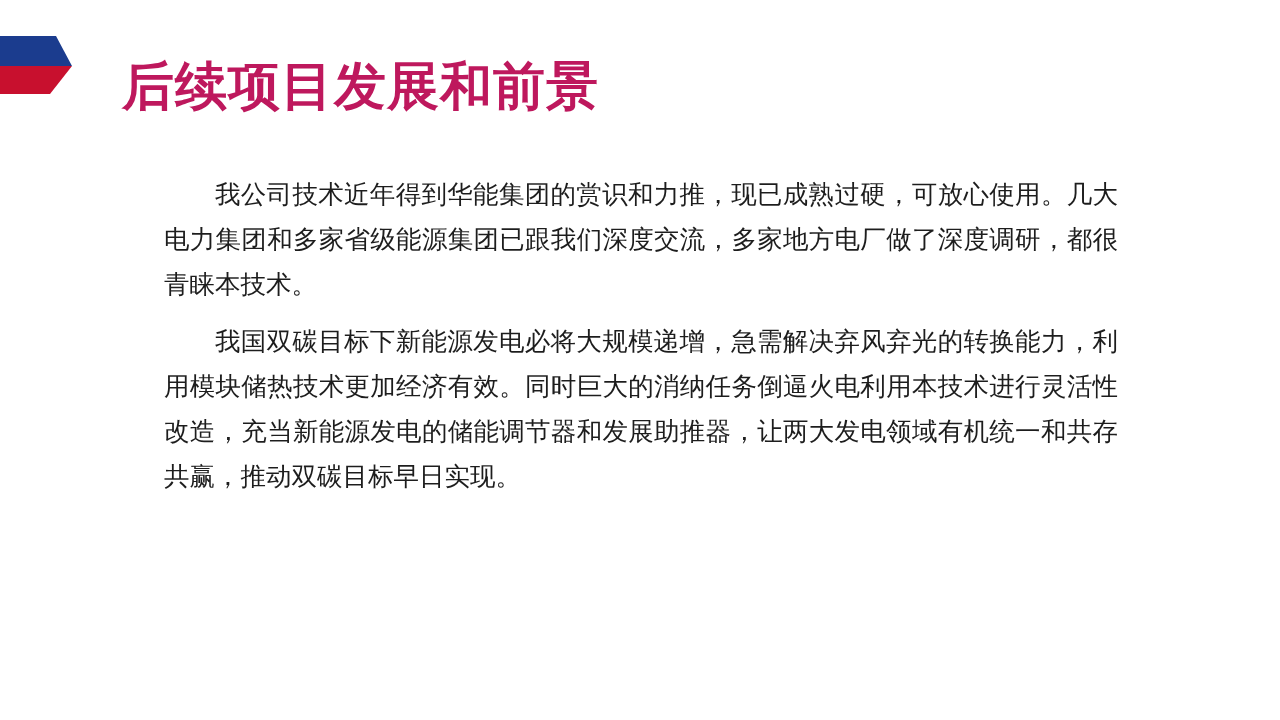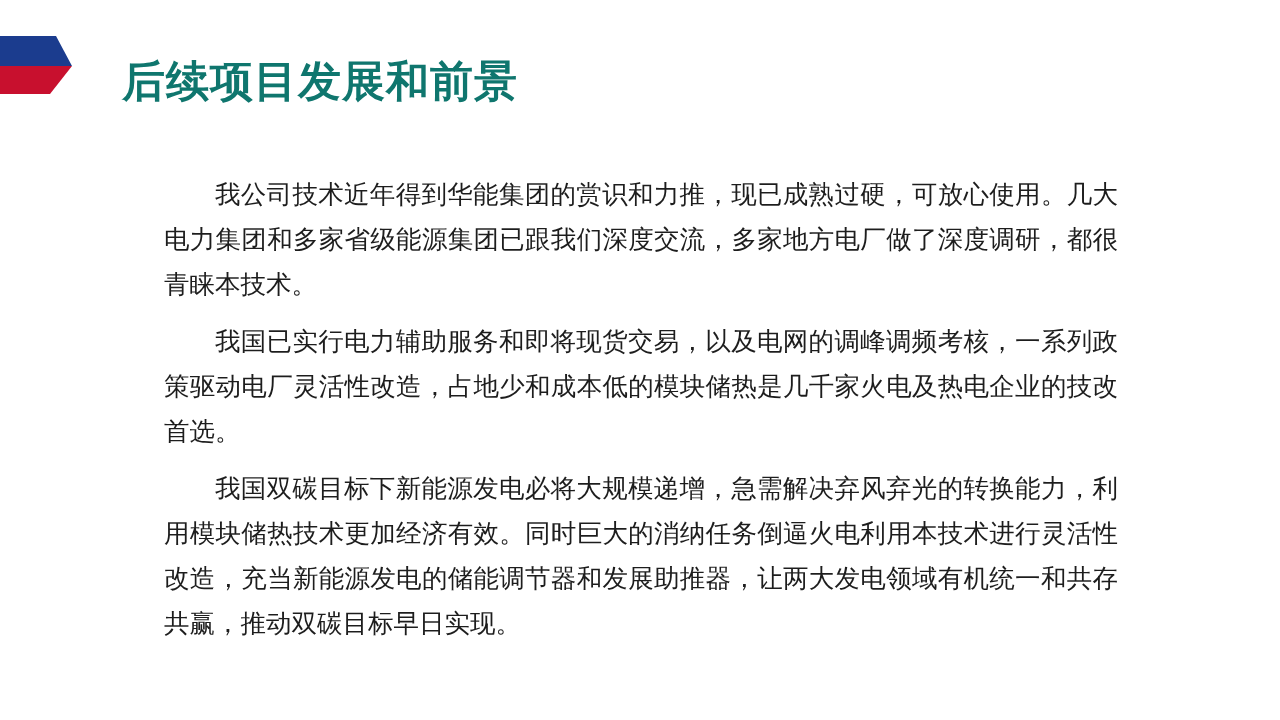--- a/index.html
+++ b/index.html
@@ -46,23 +46,23 @@
     background: #c8102e;
     clip-path: polygon(0 0, 72px 0, 50px 28px, 0 28px);
   }
 
   .title {
     position: absolute;
     left: 122px;
     top: 58px;
     font-family: "Liberation Sans", "DejaVu Sans", sans-serif;
     font-weight: bold;
-    font-size: 43px;
+    font-size: 52px;
     line-height: 1.1;
-    color: #0f766e;
+    color: #be185d;
     letter-spacing: 1px;
     white-space: nowrap;
   }
 
   .body-text {
     position: absolute;
     left: 152px;
     top: 160px;
     width: 978px;
     font-size: 25.5px;
@@ -83,17 +83,16 @@
 
   <div class="corner-mark">
     <div class="blue-shape"></div>
     <div class="red-shape"></div>
   </div>
 
   <div class="title">后续项目发展和前景</div>
 
   <div class="body-text">
     <p class="para">我公司技术近年得到华能集团的赏识和力推，现已成熟过硬，可放心使用。几大电力集团和多家省级能源集团已跟我们深度交流，多家地方电厂做了深度调研，都很青睐本技术。</p>
-    <p class="para">我国已实行电力辅助服务和即将现货交易，以及电网的调峰调频考核，一系列政策驱动电厂灵活性改造，占地少和成本低的模块储热是几千家火电及热电企业的技改首选。</p>
     <p class="para">我国双碳目标下新能源发电必将大规模递增，急需解决弃风弃光的转换能力，利用模块储热技术更加经济有效。同时巨大的消纳任务倒逼火电利用本技术进行灵活性改造，充当新能源发电的储能调节器和发展助推器，让两大发电领域有机统一和共存共赢，推动双碳目标早日实现。</p>
   </div>
 
 </div>
 
 </body></html>

